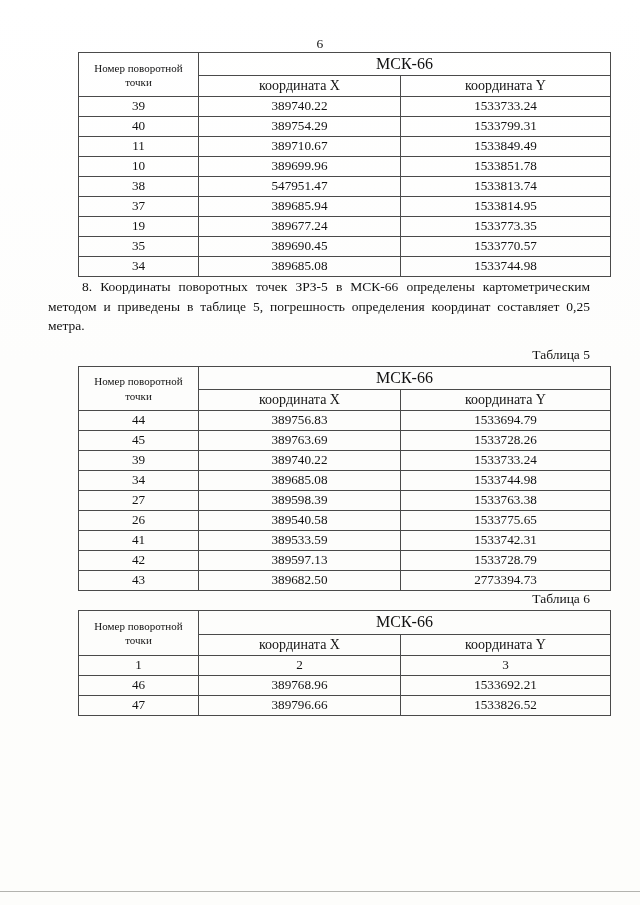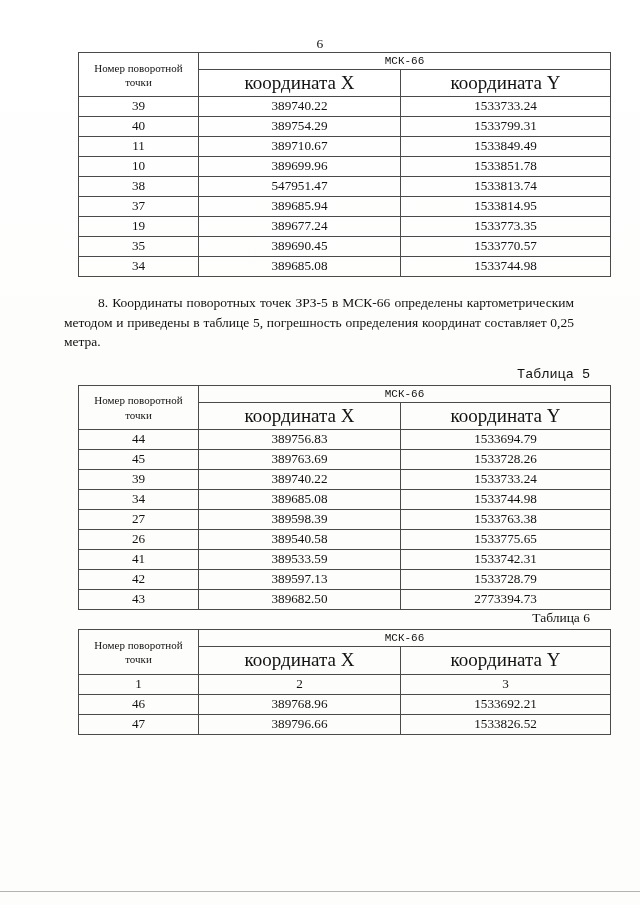--- a/index.html
+++ b/index.html
@@ -39,21 +39,21 @@
     margin-bottom: 0;
     letter-spacing: 0.2px;
   }
   .table-caption {
     text-align: right;
     font-size: 13.5px;
     margin: 0;
     padding-right: 20px;
   }
   .cap-t4 { margin-top: 13px; margin-bottom: 3px; }
-  .cap-t5 { margin-top: 12px; margin-bottom: 3px; font-family: Liberation Mono, monospace; }
+  .cap-t5 { margin-top: 12px; margin-bottom: 3px; }
   .cap-t6 { margin-bottom: 3px; }
 
   table.coords {
     border-collapse: collapse;
     width: 532px;
     margin: 0 auto 0 48px;
     table-layout: fixed;
     font-size: 13.2px;
   }
   table.coords td, table.coords th {
@@ -67,39 +67,38 @@
   col.c-x   { width: 202px; }
   col.c-y   { width: 210px; }
 
   th.hdr-num {
     font-size: 11px;
     line-height: 1.33;
     padding: 3px 4px;
     vertical-align: middle;
   }
   th.hdr-msk {
-    font-size: 11px;
+    font-size: 16px;
     padding: 4px 2px 3px 2px;
-    font-family: Liberation Mono, monospace;
   }
   th.hdr-sub {
-    font-size: 19px;
+    font-size: 14px;
     padding: 4px 2px 5px 2px;
   }
   td.cell {
     height: 17px;
     font-size: 13.2px;
   }
 
   p.para {
     text-align: justify;
     text-justify: inter-word;
     font-size: 13.5px;
     line-height: 1.42;
-    margin: 16px;
+    margin: 0;
     padding: 0 20px 0 18px;
     text-indent: 34px;
   }
   .para-t5 { margin-top: 21px; }
   .para-t6 { margin-top: 21px; }
 
   .scan-edge {
     position: absolute;
     left: 0;
     right: 0;

